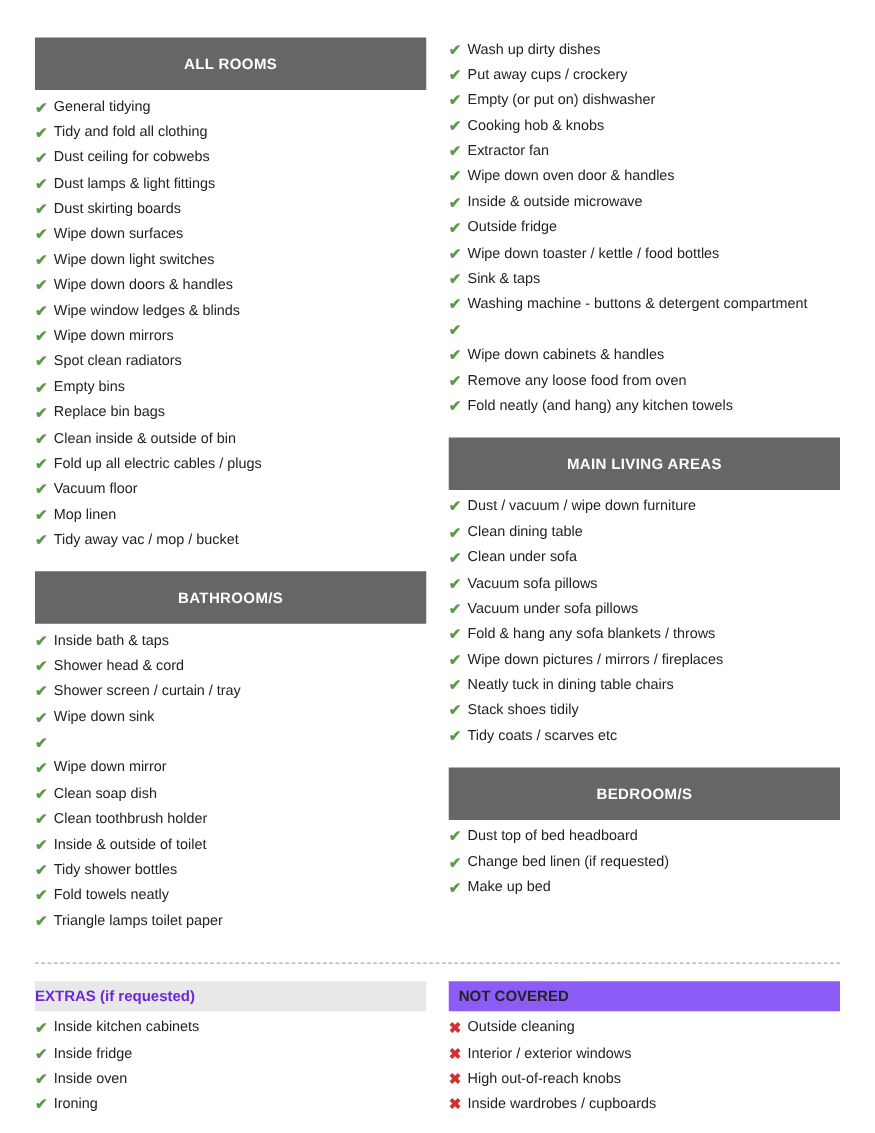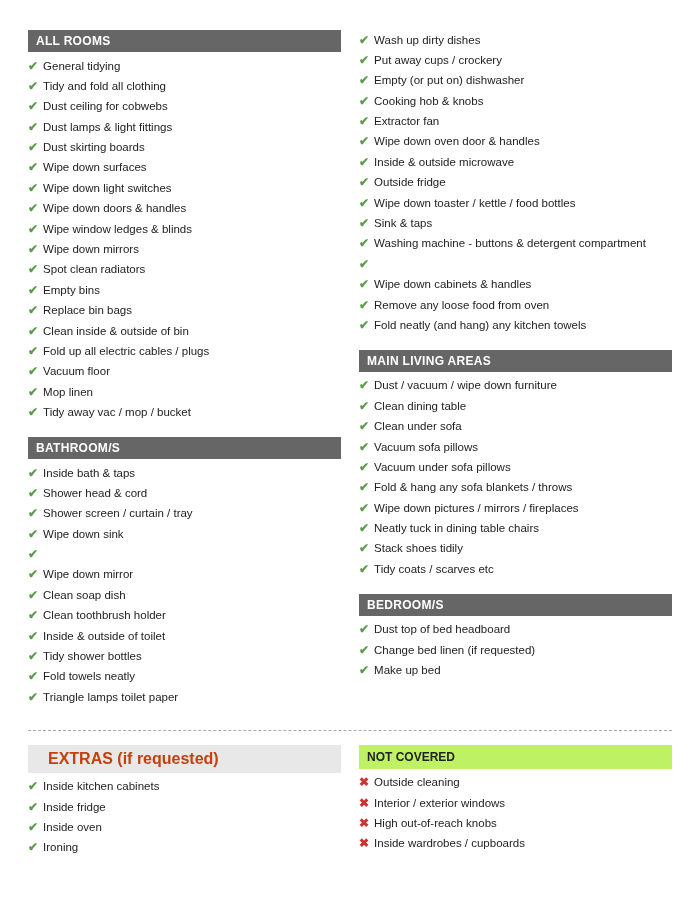--- a/index.html
+++ b/index.html
@@ -15,23 +15,24 @@
     .main-grid {
       display: grid;
       grid-template-columns: 1fr 1fr;
       gap: 0 18px;
     }
     .section-header {
       background: #666;
       color: #fff;
       font-weight: bold;
       font-size: 12px;
-      padding: 4px 8px;
+      padding: 14px 8px;
       margin-bottom: 4px;
       letter-spacing: 0.3px;
+      text-align: center;
     }
     .section {
       margin-bottom: 14px;
     }
     .check-list {
       list-style: none;
       padding: 0;
     }
     .check-list li {
       display: flex;
@@ -61,28 +62,28 @@
       border-top: 1.5px dashed #aaa;
       margin: 8px 0 14px 0;
     }
     .bottom-grid {
       display: grid;
       grid-template-columns: 1fr 1fr;
       gap: 0 18px;
     }
     .extras-header {
       background: #e8e8e8;
-      color: #c2410c;
+      color: #6d28d9;
       font-weight: bold;
-      font-size: 16px;
-      padding: 5px 20px;
+      font-size: 12px;
+      padding: 5px 0;
       margin-bottom: 4px;
     }
     .not-covered-header {
-      background: #bef264;
+      background: #8b5cf6;
       color: #222;
       font-weight: bold;
       font-size: 12px;
       padding: 5px 8px;
       margin-bottom: 4px;
     }
   </style>
 </head>
 <body>
 

